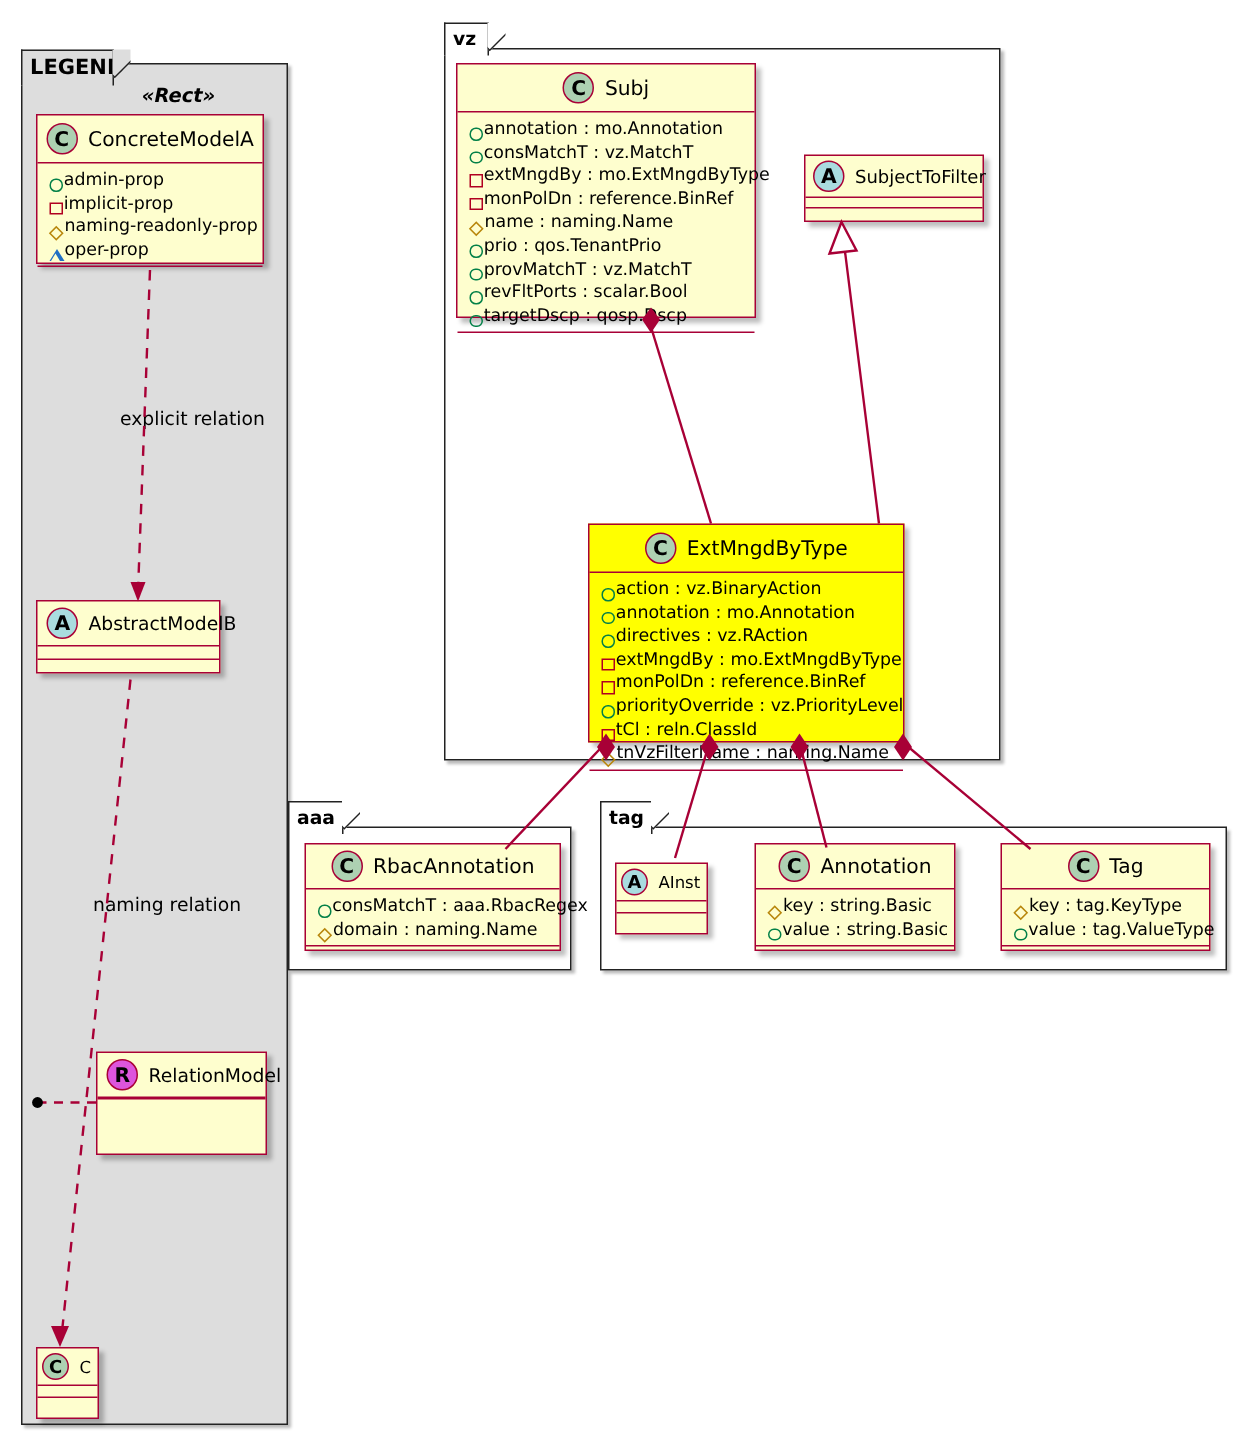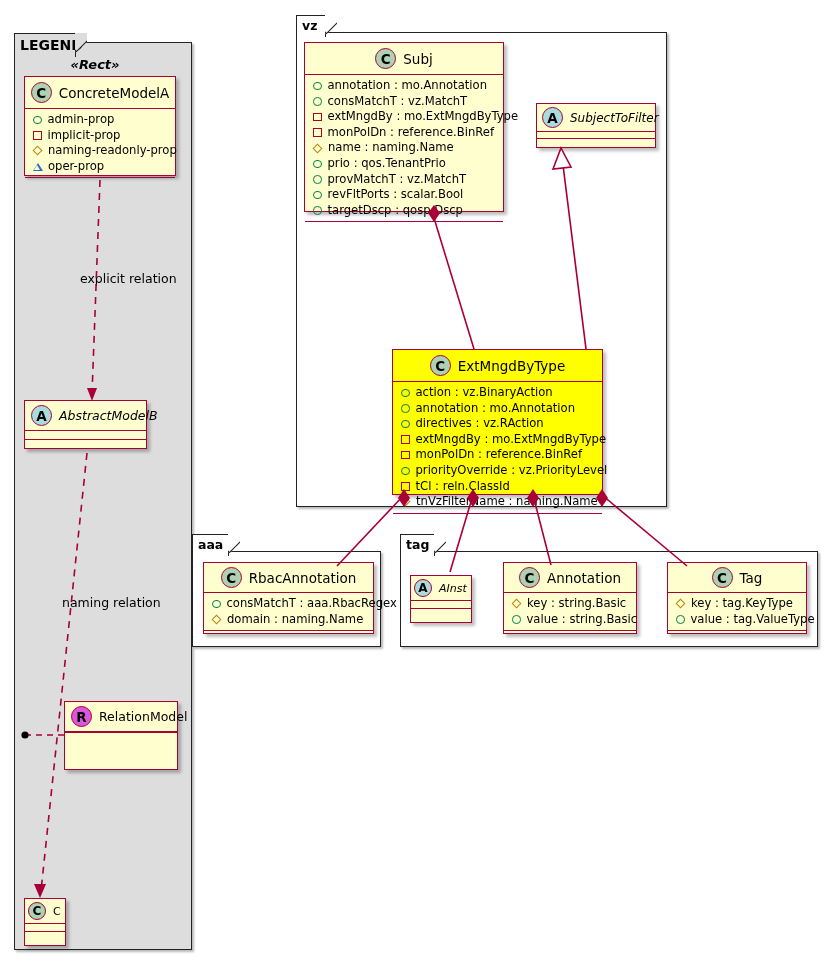--- a/index.html
+++ b/index.html
@@ -30,23 +30,23 @@
        background:#FEFECE;box-shadow:3px 3px 3px rgba(0,0,0,.26);}
   .cls.hl{background:#FFFF00;border-color:#A80036;}
   .cls-hdr{box-sizing:border-box;padding:5px 8px;text-align:center;
        font-size:13px;color:#000;white-space:nowrap;
        display:flex;align-items:center;justify-content:center;gap:7px;}
   .cls-hdr.left{justify-content:flex-start;}
   .sep{height:0;border-top:1.5px solid #A80036;}
   .cls-body{box-sizing:border-box;padding:3px 6px 3px 7px;}
   .cls-foot{box-sizing:border-box;height:9px;}
   .attr{font-size:11.6px;color:#000;white-space:nowrap;line-height:15.6px;
-        display:flex;align-items:center;gap:5px;}
+        display:flex;align-items:flex-end;}
   .cname{font-size:13.5px;}
-  .cname.ital{font-style:italic;}
+  .cname.ital{}
   .cname.small{font-size:11px;}
 
   
   .badge{width:21px;height:21px;border-radius:50%;display:inline-flex;
      align-items:center;justify-content:center;font-weight:bold;font-size:13.5px;
      box-sizing:border-box;flex:none;}
   .badge.c{background:#ADD1B2;border:1.5px solid #A80036;color:#000;}
   .badge.a{background:#A9DCDF;border:1.5px solid #A80036;color:#000;}
   .badge.r{background:#DD55DD;border:1.5px solid #A80036;color:#000;}
   .badge.sm{width:18px;height:18px;font-size:12px;}
@@ -79,21 +79,21 @@
 <body>
 
 <div class="canvas">
 
   <div class="pkg legend" style="left:14px;top:42px;width:178px;height:908px;"></div>
   <div class="pkg-tab legend" style="left:14px;top:33px;width:62px;">
     <span>LEGEND</span>
     <span class="fold"></span>
   </div>
 
-  <div class="stereo" style="left:16px;top:57px;width:158px;">«Rect»</div>
+  <div class="stereo" style="left:40px;top:57px;width:158px;">«Rect»</div>
 
   <div class="cls" style="left:24px;top:76px;width:152px;height:100px;">
     <div class="cls-hdr">
       <span class="badge c">C</span>
       <span class="cname">ConcreteModelA</span>
     </div>
     <div class="sep"></div>
     <div class="cls-body">
       <div class="attr">
           <span class="g circle"></span>

